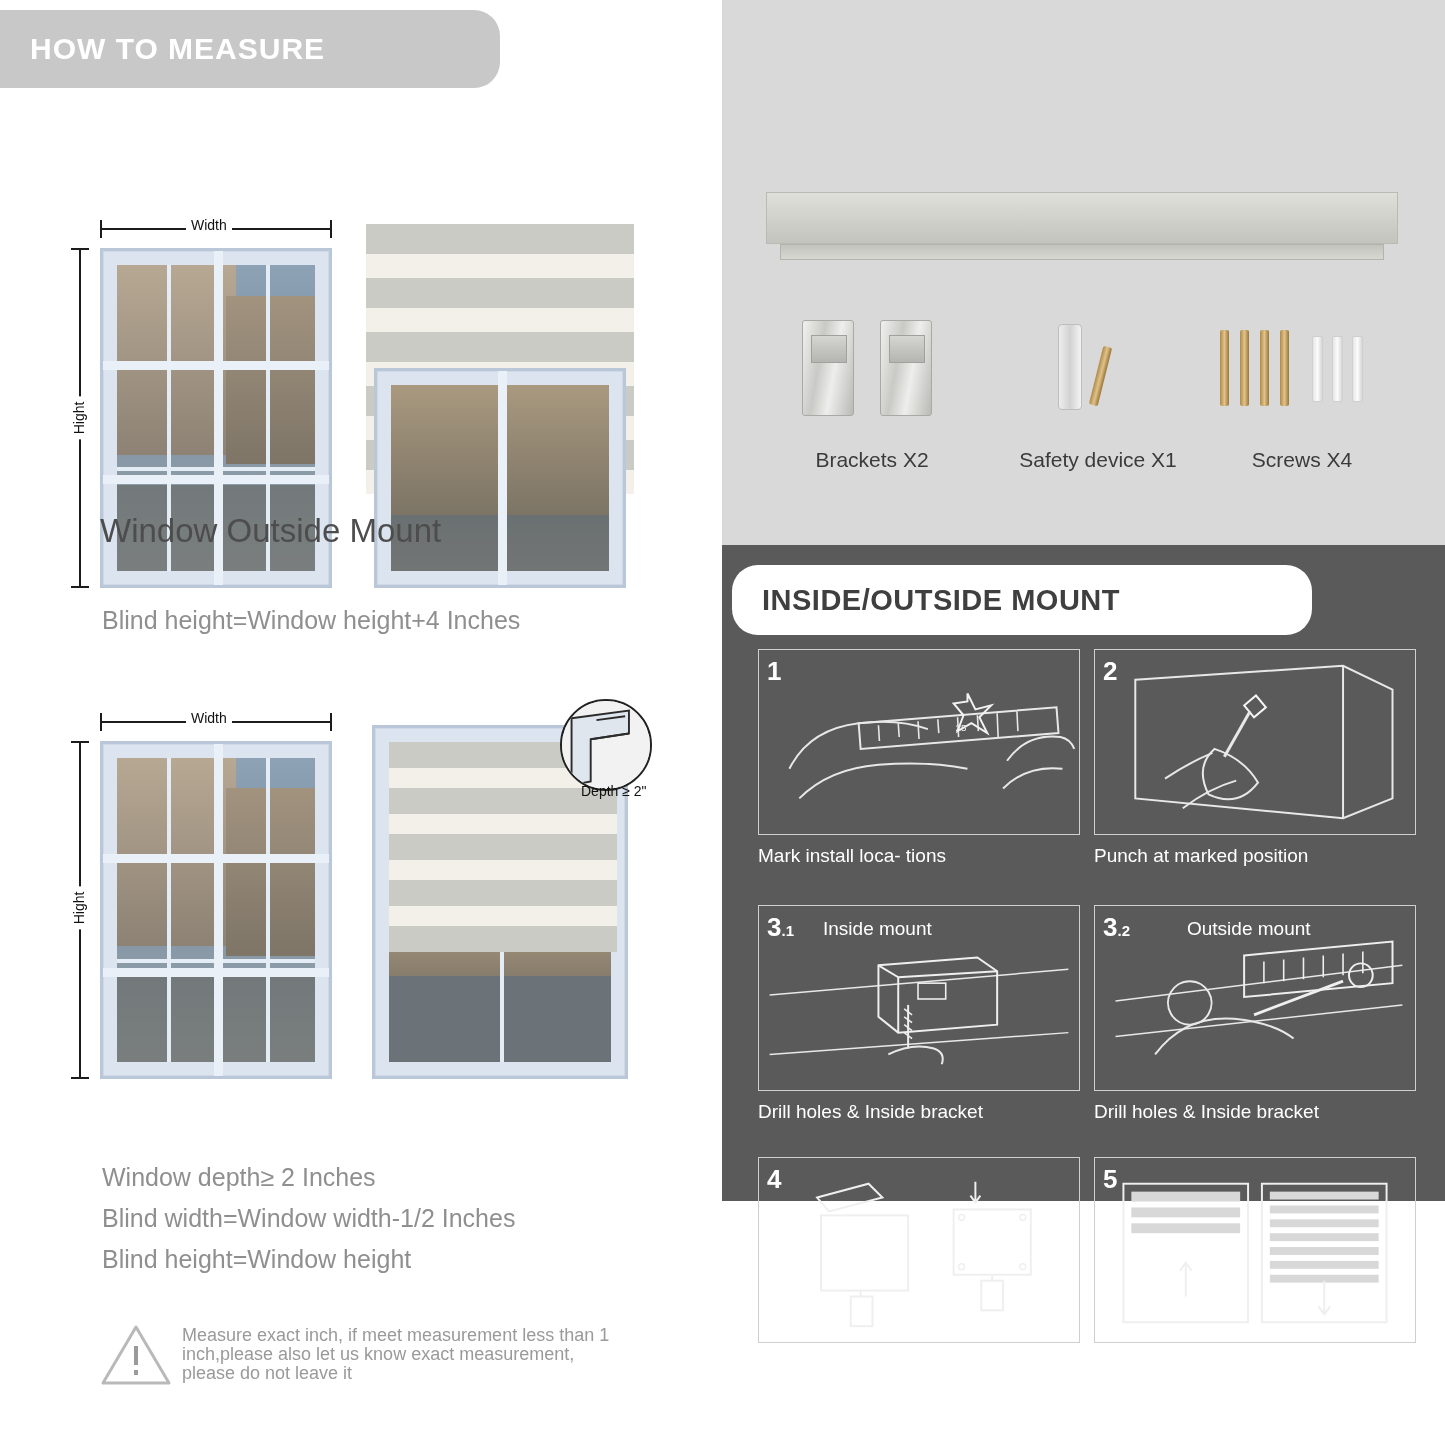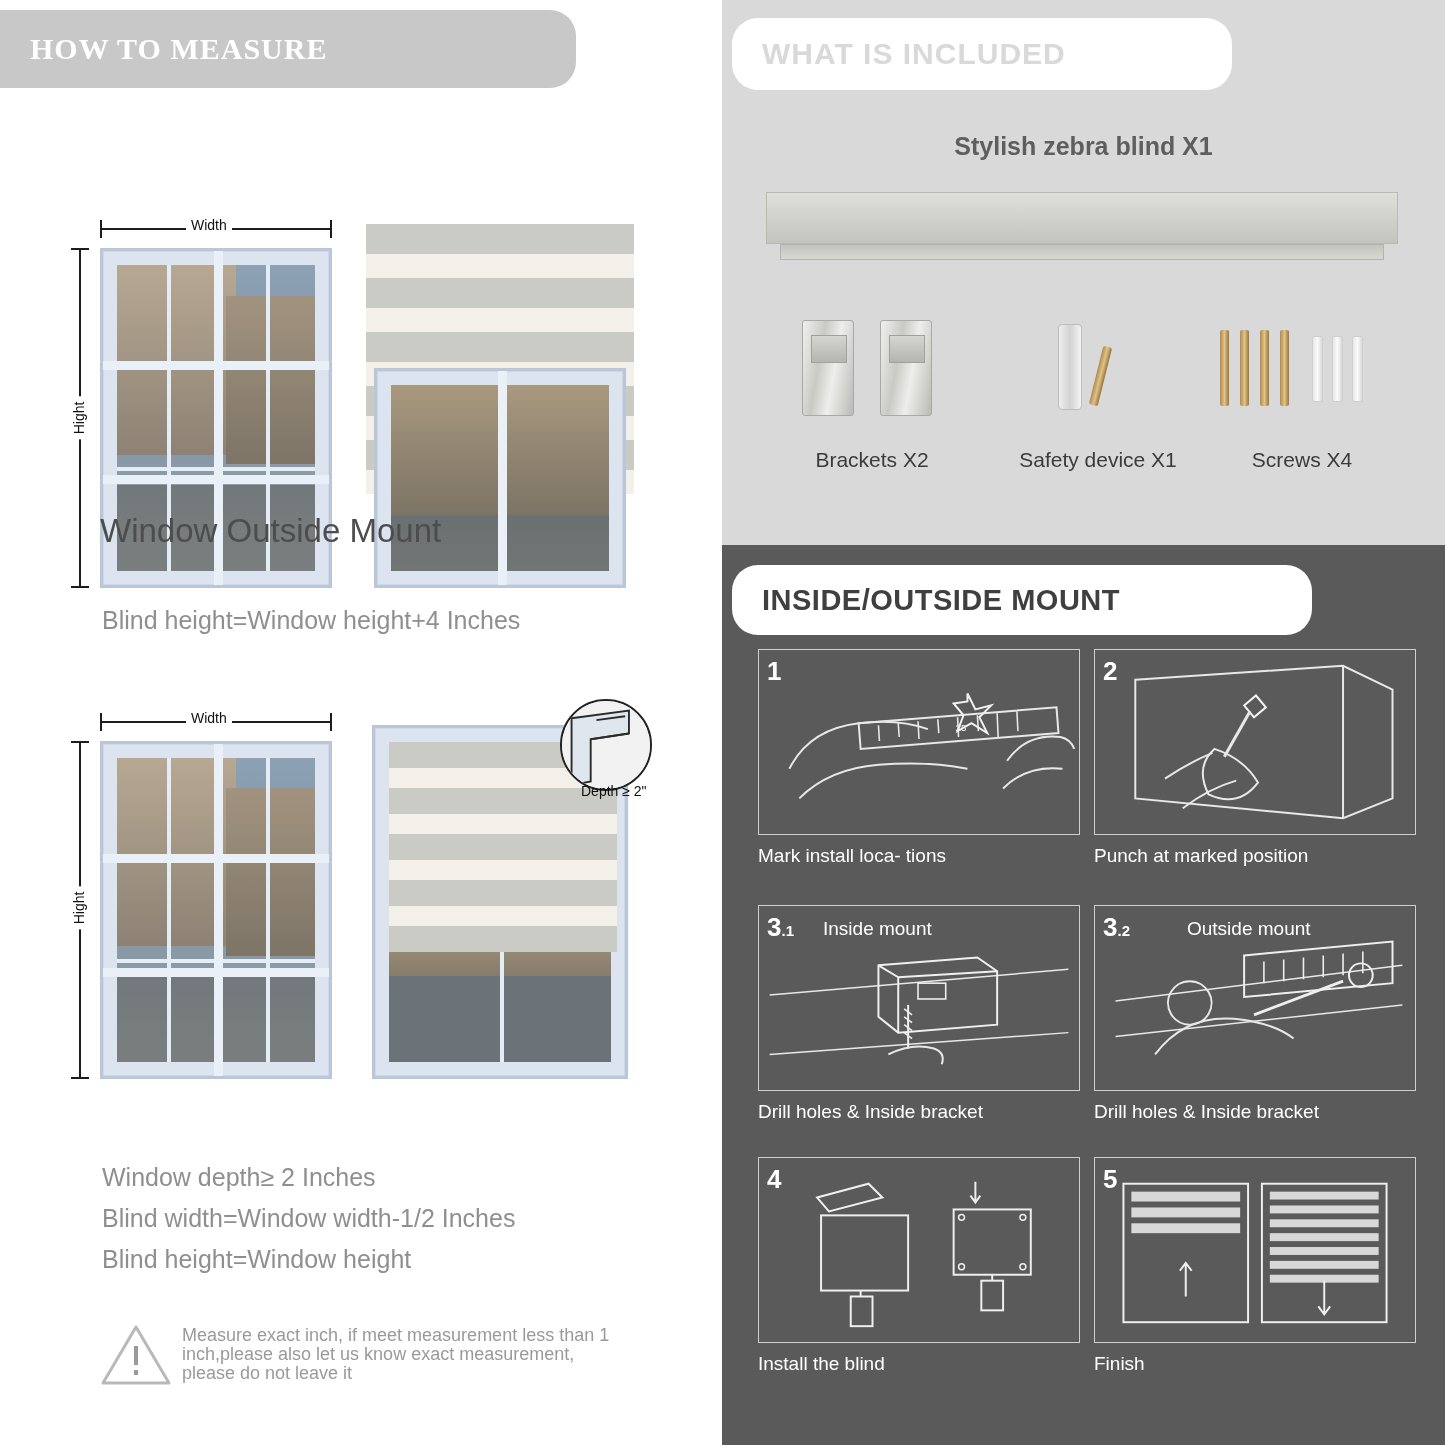--- a/index.html
+++ b/index.html
@@ -22,21 +22,21 @@
     background:#c8c8c8;
     color:#ffffff;
     font-size:30px;
     font-weight:bold;
     letter-spacing:1px;
     display:flex; align-items:center;
     padding-left:30px;
     border-top-right-radius:26px;
     border-bottom-right-radius:26px;
   }
-  .banner.left-banner { left:0; top:10px; width:576px; height:78px;font-family:Liberation Serif, serif; }
+  .banner.left-banner { left:0; top:10px; width:500px; height:78px; }
 
   
   .diagram { position:absolute; }
 
   .dimline { position:absolute; background:#1c1c1c; }
   .tick { position:absolute; background:#1c1c1c; }
   .dimlabel {
     position:absolute; font-size:14px; color:#111; background:#fff;
     padding:0 5px;
   }
@@ -149,21 +149,21 @@
     border-radius:2px;
   }
   .anchor {
     position:absolute; width:11px; height:66px;
     background:linear-gradient(90deg,#e6e6e6,#fbfbfb,#d7d7d7);
     border:1px solid #cfcfcf; border-radius:2px;
   }
 
   
   .right-bot {
-    position:absolute; left:722px; top:545px; width:723px; height:900px;
+    position:absolute; left:722px; top:545px; width:723px; height:656px;
     background:#5a5a5a;
   }
   .banner.mount-banner {
     left:10px; top:20px; width:580px; height:70px;
     background:#ffffff; color:#3f3f3f; border-radius:26px;
     font-size:29px; letter-spacing:0.5px;
   }
   .step {
     position:absolute;
     border:1px solid #cfcfcf;
@@ -310,23 +310,21 @@
       <svg class="warn-svg" width="72" height="66" viewBox="0 0 72 66" style="left:0; top:4px;">
         <path d="M36 5 L69 61 L3 61 Z" fill="none" stroke="#b9b9b9" stroke-width="3" stroke-linejoin="round"></path>
         <rect x="34" y="24" width="4" height="19" fill="#9a9a9a"></rect>
         <rect x="34" y="48" width="4" height="5" fill="#9a9a9a"></rect>
       </svg>
       <div class="warn-text" style="left:82px; top:8px;">Measure exact inch, if meet measurement less than 1 inch,please also let us know exact measurement, please do not leave it</div>
     </div>
   </div>
 
   <div class="right-top">
-    <div class="banner right-banner">WHAT IS INCLUDED</div>
-
-    <div class="incl-title">Stylish zebra blind X1</div>
+
 
     <div class="headrail-big">
       <div class="top"></div>
       <div class="bot"></div>
     </div>
 
     <div class="parts-row">
 
       <div class="part" style="left:80px; top:0;">
         <div class="bracket" style="left:0; top:0;"></div>

